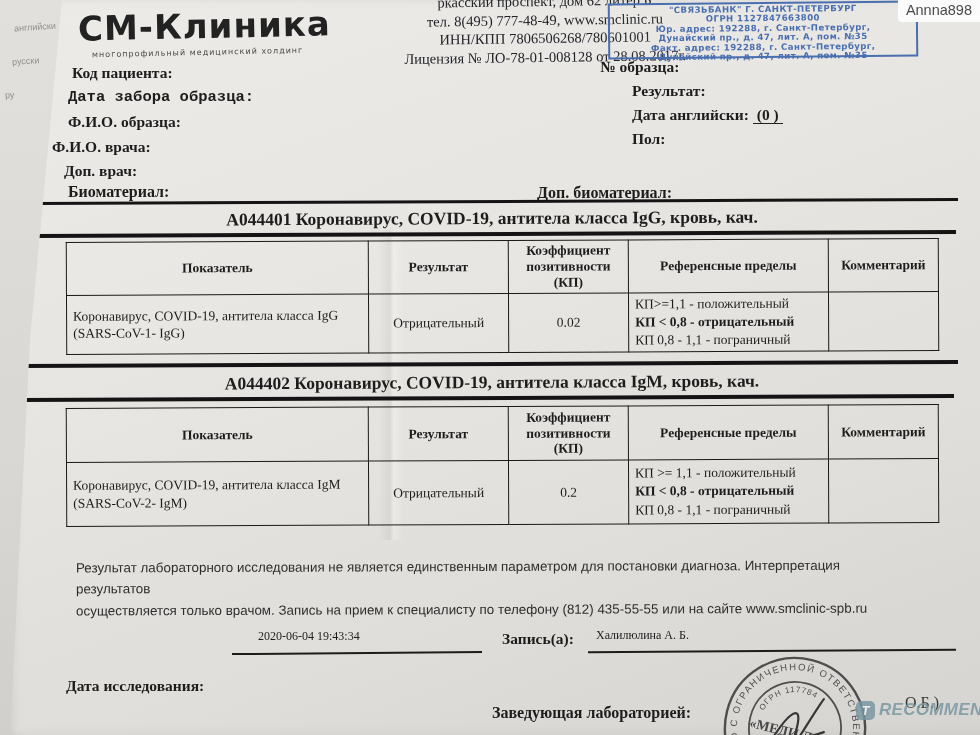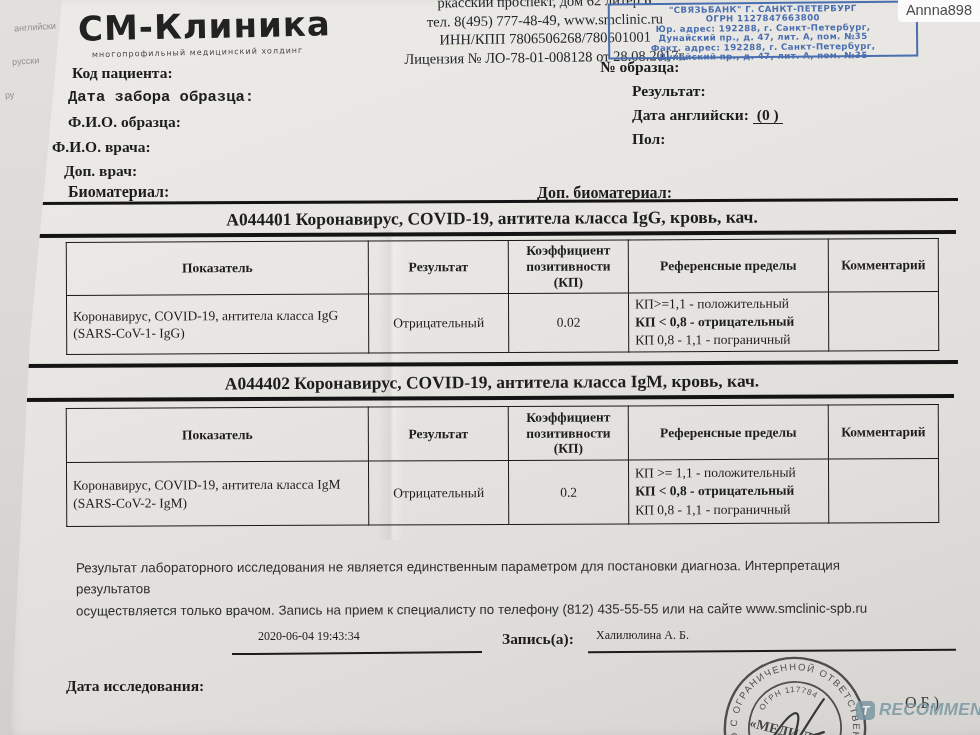--- a/index.html
+++ b/index.html
@@ -196,20 +196,21 @@
     </div>
 
     <div class="field" style="left:66px;top:632px;margin-top:45px;">Дата исследования:</div>
     <div class="sig-val" style="left:258px;top:629px;">2020-06-04 19:43:34</div>
     <div class="sig-line" style="left:232px;top:652px;width:250px;transform:rotate(-0.5deg);"></div>
 
     <div class="field" style="left:502px;top:630px;">Запись(а):</div>
     <div class="sig-val" style="left:596px;top:628px;">Халилюлина А. Б.</div>
     <div class="sig-line" style="left:588px;top:650px;width:368px;transform:rotate(-0.4deg);"></div>
 
+    <div class="field" style="left:492px;top:704px;font-size:16px;">Заведующая лабораторией:</div>
     <div class="labhead-frag">О.Б.)</div>
 
     <div class="round-stamp">
       <svg width="166" height="166" viewBox="0 0 166 166">
         <g transform="rotate(14 83 83)" fill="none" stroke="#3b3b3b">
           <circle cx="83" cy="83" r="70" stroke-width="2.4"></circle>
           <circle cx="83" cy="83" r="46" stroke-width="1.8"></circle>
           <path id="arcOuter" d="M 83 141 A 58 58 0 1 1 83.01 141" fill="none" stroke="none"></path>
           <path id="arcInner" d="M 47 83 A 36 36 0 0 1 119 83" fill="none" stroke="none"></path>
           <text font-family="Liberation Sans,sans-serif" font-size="9.5" fill="#3b3b3b" stroke="none" letter-spacing="1.5">

